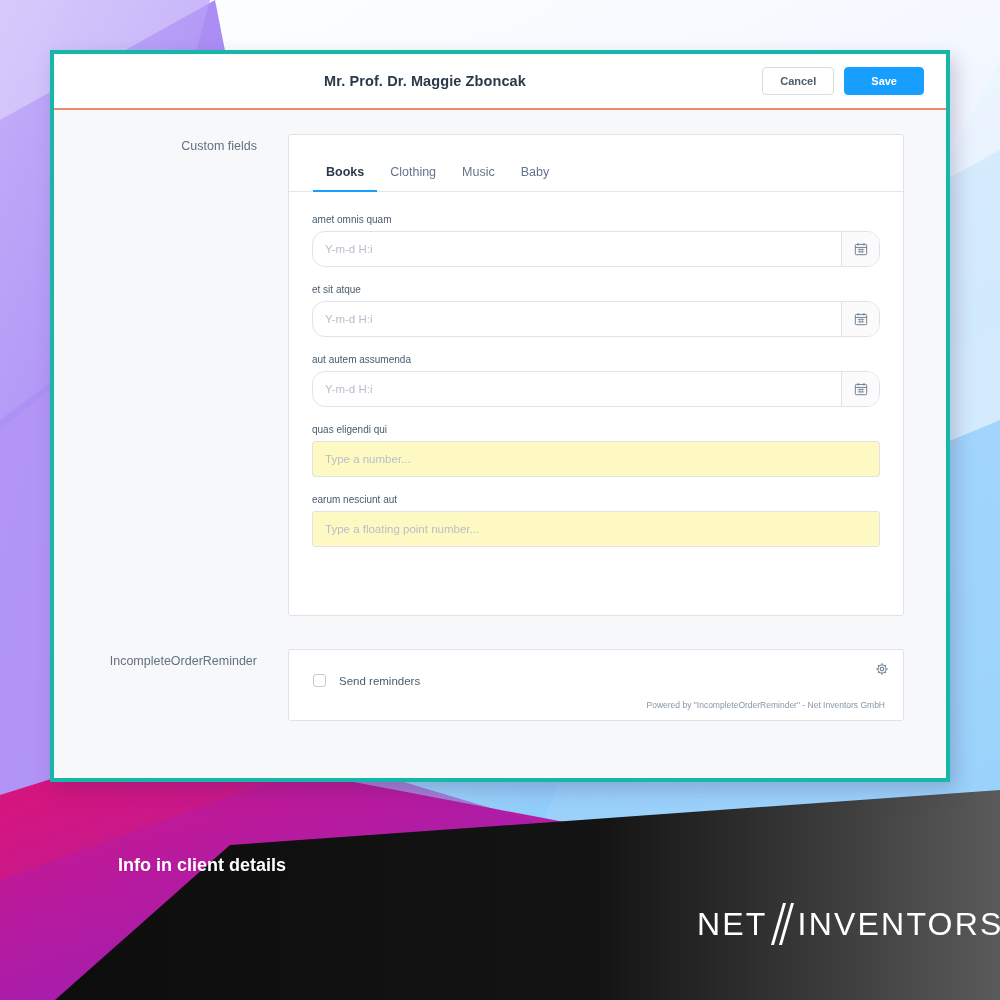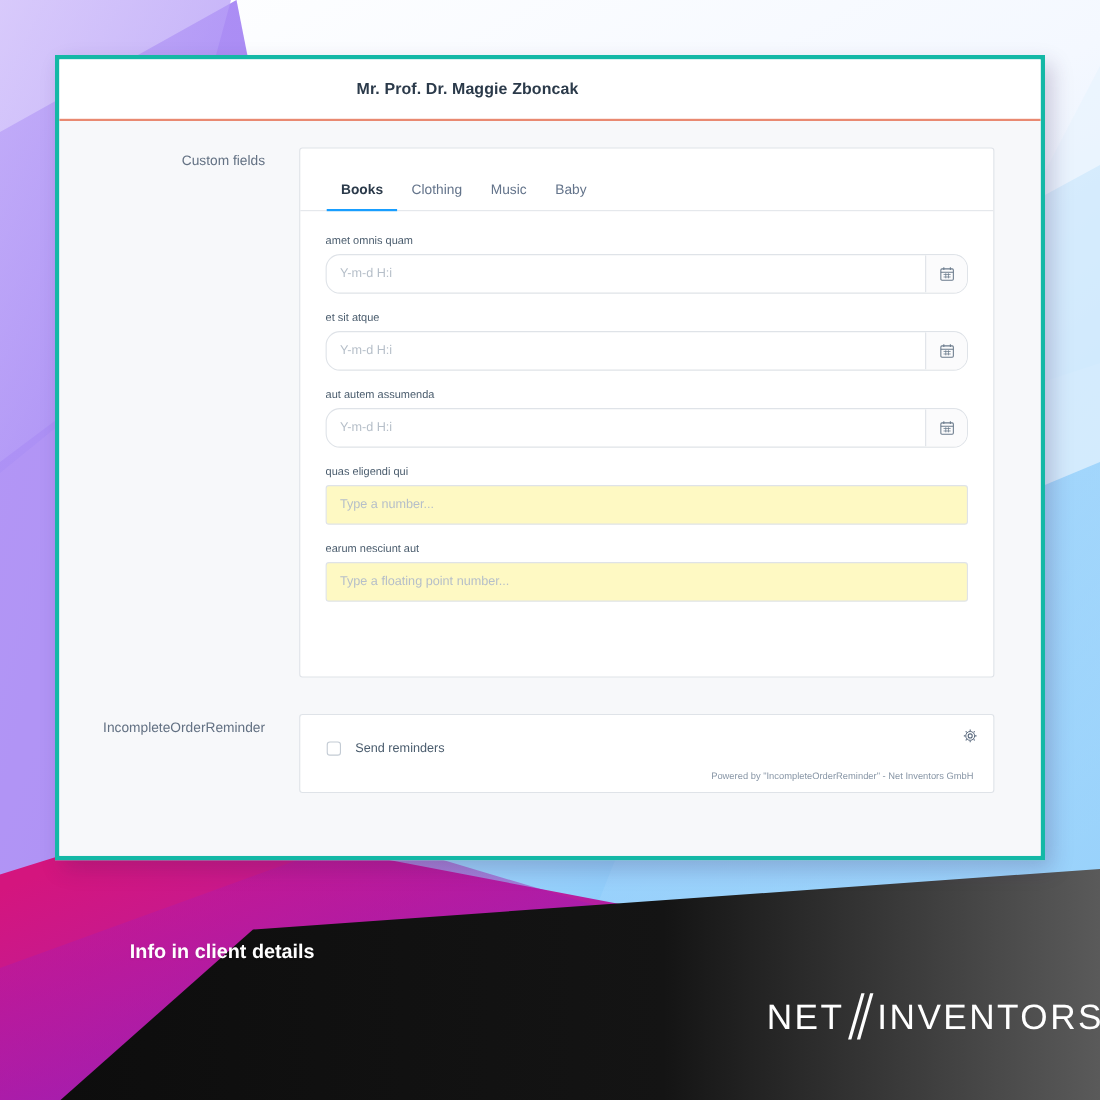--- a/index.html
+++ b/index.html
@@ -80,21 +80,21 @@
     background: #189eff;
     color: #ffffff;
     border: 1px solid #189eff;
     padding: 0 26px;
   }
 
   
   #card-body {
     flex: 1 1 auto;
     background: #f7f8fa;
-    padding: 24px 0 0 0;
+    padding: 24px 0 0 16px;
     overflow: hidden;
   }
 
   .section {
     display: flex;
     align-items: flex-start;
     padding: 0 42px 0 0;
   }
   .section + .section { margin-top: 33px; }
 
@@ -348,20 +348,24 @@
       <polygon points="0,880 330,760 1000,960 1000,1000 0,1000" fill="url(#gMag2)" opacity="0.45"></polygon>
 
       <polygon points="1000,790 1000,1000 55,1000 230,845" fill="url(#gBlack)"></polygon>
     </svg>
   </div>
 
   <div id="card">
 
     <div id="card-header">
       <div id="card-title">Mr. Prof. Dr. Maggie Zboncak</div>
+      <div id="header-actions">
+        <button class="btn btn-cancel">Cancel</button>
+        <button class="btn btn-save">Save</button>
+      </div>
     </div>
 
     <div id="card-body">
 
       <div class="section">
         <div class="section-label">Custom fields</div>
 
         <div class="panel" id="custom-fields-panel">
 
           <div class="tabs">

